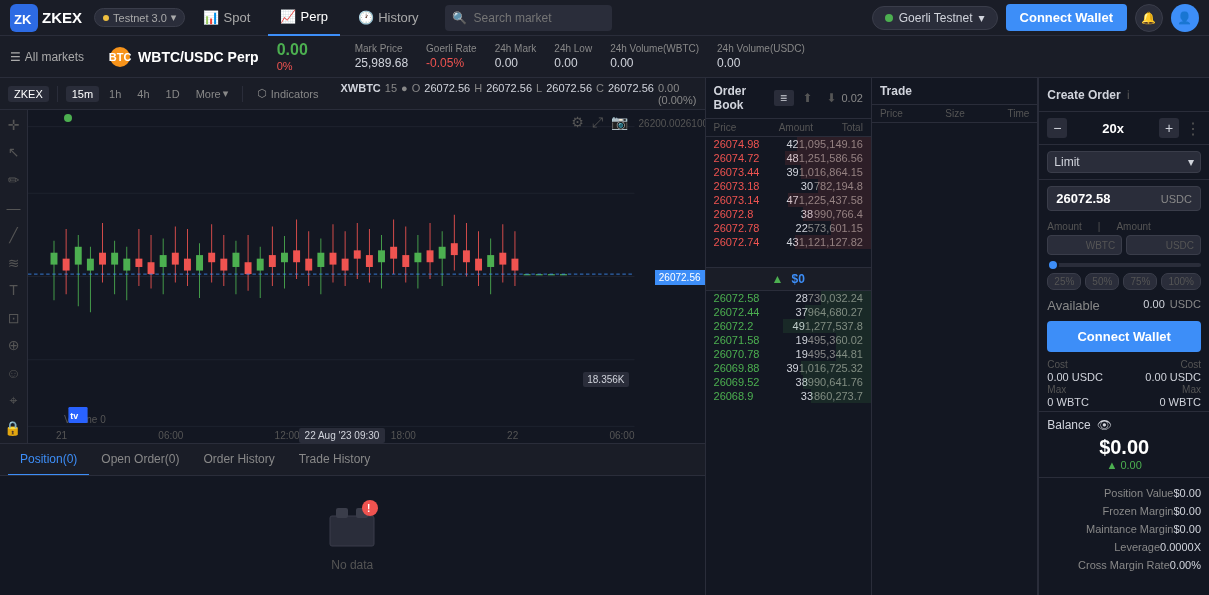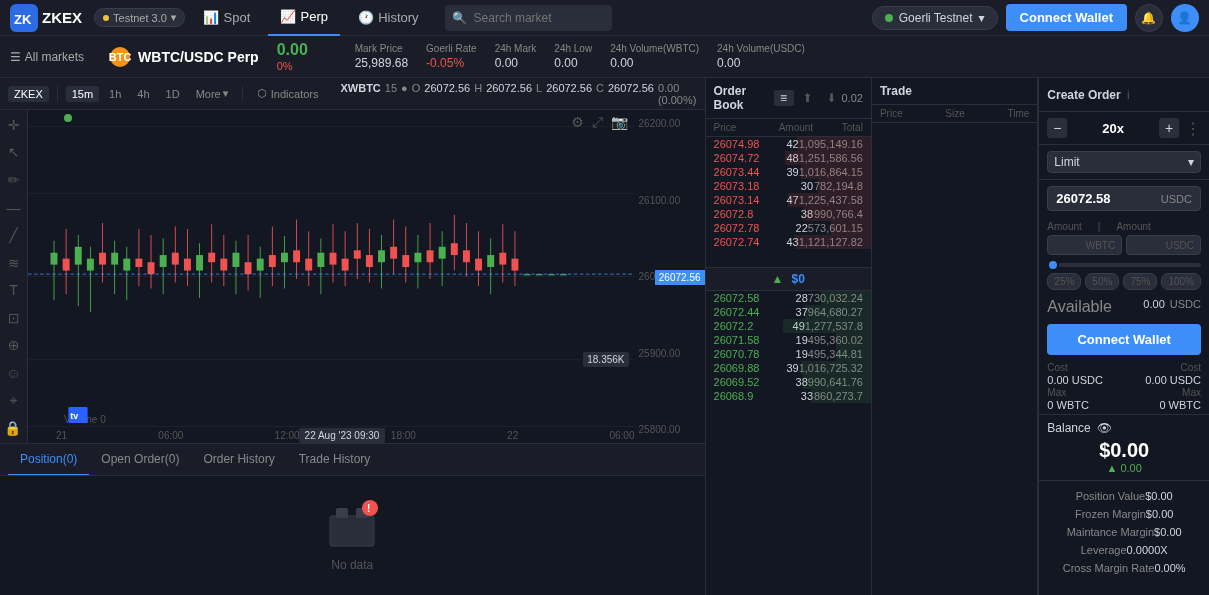--- a/index.html
+++ b/index.html
@@ -112,33 +112,33 @@
     .amount-input-wrap { flex: 1; display: flex; align-items: center; background: #2a2d3a; border: 1px solid #3a3d4a; border-radius: 4px; padding: 3px 6px; }
     .amount-input { background: transparent; border: none; outline: none; color: #888; font-size: 11px; width: 100%; }
     .amount-unit { color: #555; font-size: 10px; }
     .slider-row { padding: 4px 8px 2px; }
     .slider-track { height: 4px; background: #2a2d3a; border-radius: 2px; position: relative; }
     .slider-fill { height: 4px; background: #3d8ef8; border-radius: 2px; width: 0%; }
     .slider-thumb { width: 12px; height: 12px; background: #3d8ef8; border-radius: 50%; position: absolute; top: -4px; left: 0%; border: 2px solid #131722; }
     .pct-btns { display: flex; justify-content: space-between; padding: 4px 8px; }
     .pct-btn { font-size: 10px; color: #555; cursor: pointer; background: #2a2d3a; border-radius: 7px; padding: 2px 6px; border: 1px solid #3a3d4a; }
     .available-row { display: flex; justify-content: space-between; padding: 4px 8px; }
-    .avail-label { font-size: 16px; color: #888; }
+    .avail-label { font-size: 13px; color: #888; }
     .avail-val { font-size: 11px; color: #d1d4dc; }
     .connect-btn-big { margin: 4px 8px; background: #3d8ef8; color: #fff; border: none; border-radius: 4px; padding: 8px; cursor: pointer; font-size: 13px; font-weight: 600; width: calc(100% - 16px); }
     .cost-row { display: flex; justify-content: space-between; padding: 3px 8px; }
     .cost-item { display: flex; flex-direction: column; gap: 1px; }
     .cost-label { font-size: 10px; color: #555; }
     .cost-val { font-size: 11px; color: #d1d4dc; }
     .balance-row { padding: 6px 8px; border-top: 1px solid #2a2d3a; }
     .balance-header { display: flex; align-items: center; gap: 6px; font-size: 12px; color: #d1d4dc; margin-bottom: 4px; }
     .balance-amount { font-size: 20px; font-weight: 700; color: #fff; text-align: center; }
     .balance-change { font-size: 11px; color: #4caf50; text-align: center; }
     .stats-row { padding: 6px 8px; border-top: 1px solid #2a2d3a; }
-    .stat-line { display: flex; justify-content: center; padding: 3px 0; }
+    .stat-line { display: flex; justify-content: flex-end; padding: 3px 0; }
     .stat-label { color: #888; font-size: 11px; }
     .stat-val { color: #d1d4dc; font-size: 11px; }
 
     
     ::-webkit-scrollbar { width: 4px; }
     ::-webkit-scrollbar-track { background: #131722; }
     ::-webkit-scrollbar-thumb { background: #2a2d3a; border-radius: 2px; }
 
     .indicator-btn { display: flex; align-items: center; gap: 4px; color: #888; font-size: 11px; cursor: pointer; padding: 0 6px; }
   </style>
@@ -277,21 +277,21 @@
         <div class="chart-tool">T</div>
         <div class="chart-tool">⊡</div>
         <div class="chart-tool">⊕</div>
         <div class="chart-tool">☺</div>
         <div style="margin-top:auto;" class="chart-tool">⌖</div>
         <div class="chart-tool">🔒</div>
       </div>
 
       <div class="chart-canvas">
 
-        <div style="position:absolute;right:0;top:0;bottom:0;width:70px;display:flex;flex-direction:column;justify-content:space-between;padding:8px 4px;z-index:2;pointer-events:none;">
+        <div style="position:absolute;right:0;top:0;bottom:0;width:70px;display:flex;justify-content:space-between;padding:8px 4px;z-index:2;pointer-events:none;">
           <span style="font-size:10px;color:#555;">26200.00</span>
           <span style="font-size:10px;color:#555;">26100.00</span>
           <span style="font-size:10px;color:#555;">26000.00</span>
           <span style="font-size:10px;color:#555;">25900.00</span>
           <span style="font-size:10px;color:#555;">25800.00</span>
         </div>
 
         <div style="position:absolute;right:0;top:48%;background:#3d8ef8;color:#fff;font-size:10px;padding:2px 4px;z-index:3;pointer-events:none;">26072.56</div>
 
         <svg style="width:calc(100% - 70px);height:100%;display:block;" viewBox="0 0 700 280" preserveAspectRatio="none">
@@ -492,21 +492,21 @@
         <div style="position:absolute;top:4px;right:76px;display:flex;gap:8px;">
           <span style="color:#555;cursor:pointer;font-size:14px;">⚙</span>
           <span style="color:#555;cursor:pointer;font-size:14px;">⤢</span>
           <span style="color:#555;cursor:pointer;font-size:14px;">📷</span>
         </div>
 
         <div style="position:absolute;bottom:18px;left:36px;font-size:10px;color:#555;">
           <span>Volume 0</span>
         </div>
 
-        <div style="position:absolute;bottom:76px;right:76px;background:#2a2d3a;color:#d1d4dc;font-size:10px;padding:2px 4px;border-radius:2px;">18.356K</div>
+        <div style="position:absolute;bottom:56px;right:76px;background:#2a2d3a;color:#d1d4dc;font-size:10px;padding:2px 4px;border-radius:2px;">18.356K</div>
 
         <div style="position:absolute;bottom:20px;left:40px;display:flex;align-items:flex-end;gap:4px;">
           <svg width="20" height="16" viewBox="0 0 60 50">
             <rect width="60" height="50" rx="4" fill="#2962ff"></rect>
             <text x="6" y="36" font-size="28" font-weight="900" fill="white">tv</text>
           </svg>
         </div>
 
         <div style="position:absolute;bottom:0;left:40%;background:#2a2d3a;color:#d1d4dc;font-size:10px;padding:2px 6px;border-radius:2px;">22 Aug '23  09:30</div>
 

